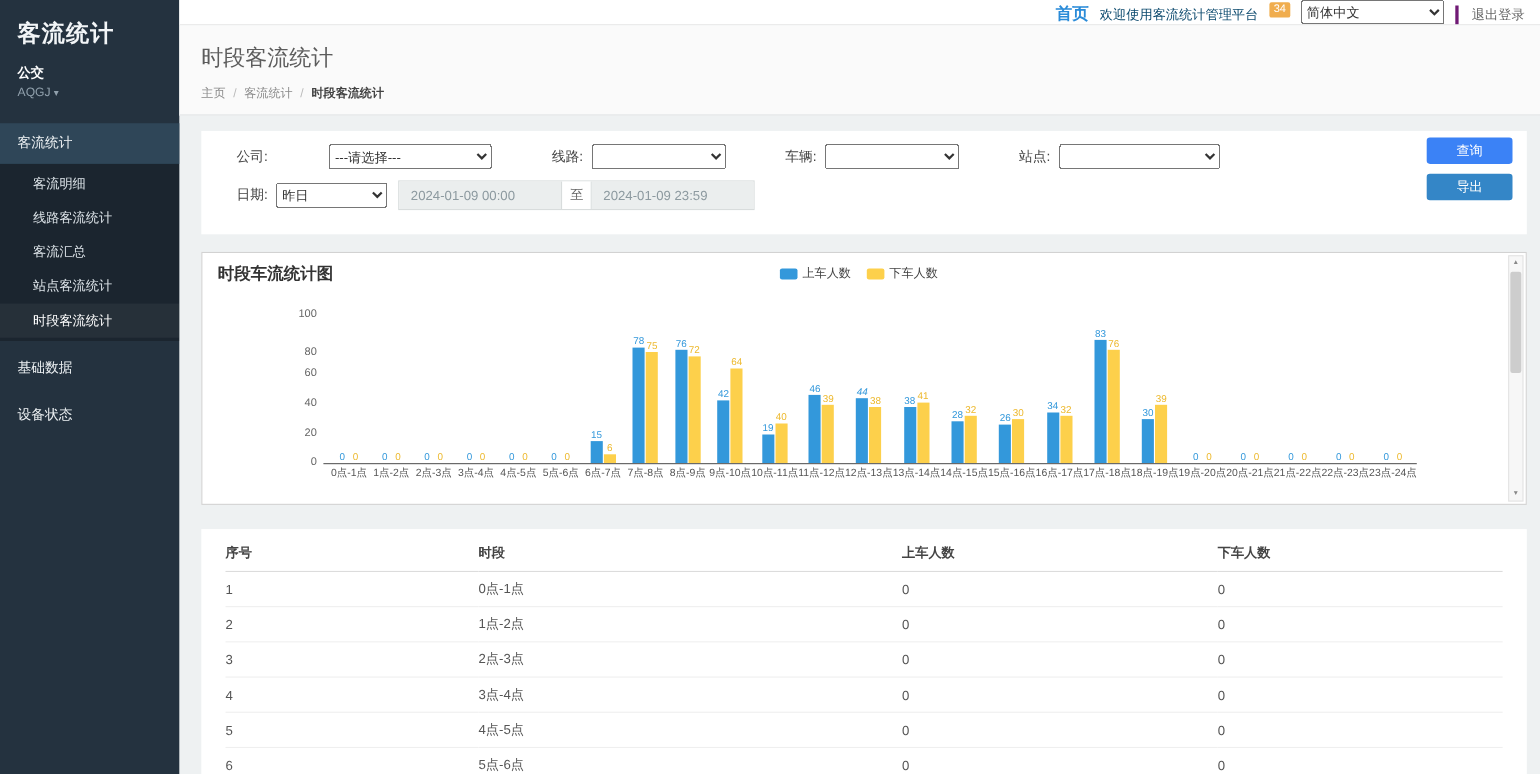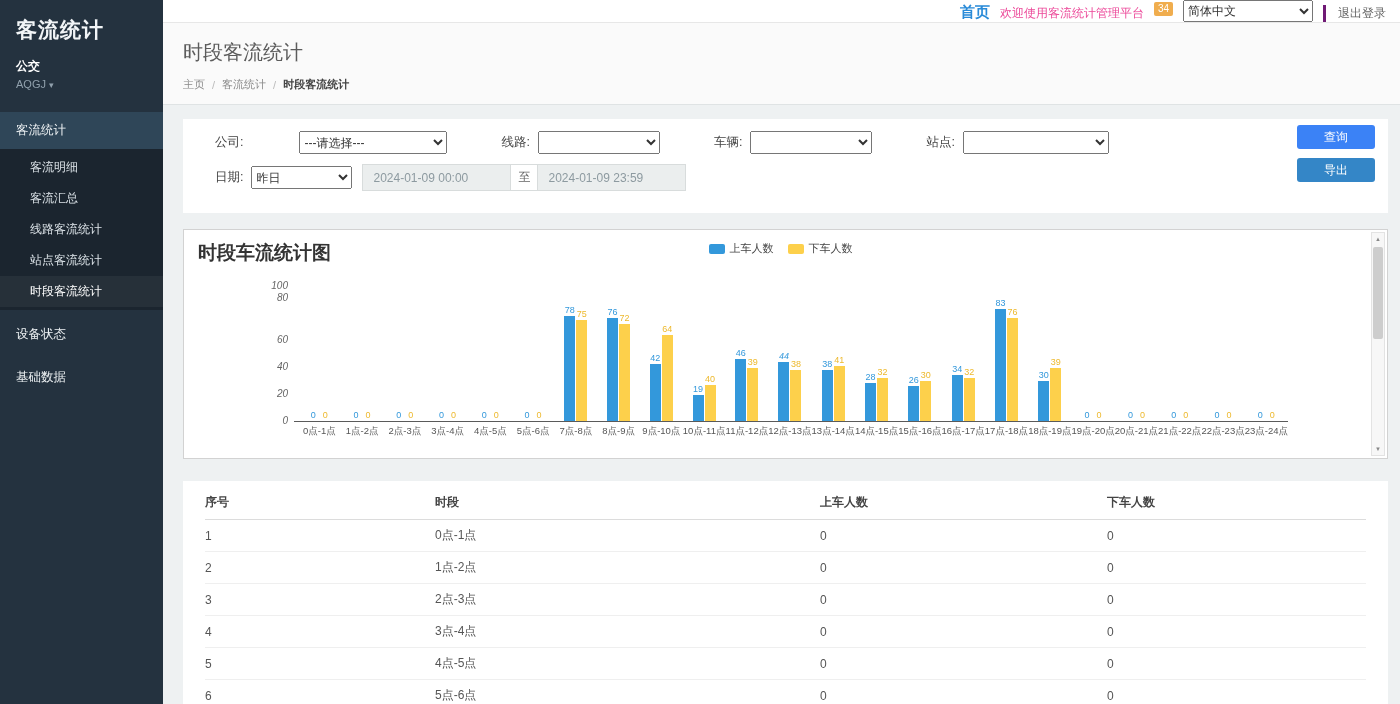--- a/index.html
+++ b/index.html
@@ -37,21 +37,21 @@
 
   
   .main { flex: 1; display: flex; flex-direction: column; min-width: 0; }
 
   .topbar {
     height: 42px; background: #ffffff; border-bottom: 1px solid #e7e7e7;
     display: flex; align-items: center; justify-content: flex-end; padding-right: 14px;
   }
   .topbar-right { display: flex; align-items: flex-end; gap: 10px; }
   .home-link { color: #2a8bd8; font-size: 15px; font-weight: bold; cursor: pointer; }
-  .welcome { color: #ec4899; font-size: 12px; }
+  .welcome { color: #0c4a6e; font-size: 12px; }
   .badge {
     background: #f0ad4e; color: #fff; font-size: 10px; line-height: 14px;
     padding: 0 4px; border-radius: 2px; align-self: flex-start; margin-top: 2px; cursor: pointer;
   }
   .lang-select { font-size: 12px; height: 22px; min-width: 130px; color: #333; }
   .logout { color: #666; font-size: 12px; border-left: 3px solid #701a75; padding-left: 12px; cursor: pointer; }
 
   .page-header { background: #fafafa; padding: 16px 20px 12px; border-bottom: 1px solid #dfe3e4; }
   .page-title { font-size: 20px; color: #5c5c5c; font-weight: 400; }
   .breadcrumb { margin-top: 11px; font-size: 11px; color: #999; display: flex; gap: 7px; align-items: center; }
@@ -83,28 +83,28 @@
   .btn {
     width: 78px; height: 24px; border: none; border-radius: 3px; color: #fff;
     font-size: 12px; cursor: pointer; font-family: "Liberation Sans", sans-serif;
   }
   .btn.green { background: #3b82f6; }
   .btn.blue  { background: #3486c7; }
 
   
   .chart-card { position: relative; border: 1px solid #d2d2d2; height: 230px; padding: 10px 24px 8px 14px; margin-bottom: 22px; }
   .chart-header { position: relative; height: 24px; }
-  .chart-title { font-size: 19px; font-weight: bold; color: #333; }
+  .chart-title { font-size: 15px; font-weight: bold; color: #333; }
   .chart-legend { position: absolute; left: 50%; top: 1px; transform: translateX(-50%); display: flex; gap: 14px; }
   .legend-item { display: flex; align-items: center; gap: 5px; cursor: pointer; }
   .legend-swatch { width: 16px; height: 10px; border-radius: 2px; display: inline-block; }
   .legend-label { font-size: 11px; color: #444; }
   .chart-area { display: flex; margin-top: 22px; }
   .y-axis { width: 100px; height: 135px; position: relative; flex: none; }
-  .ytick { position: absolute; right: 10px; font-size: 10px; color: #666; height: 12px; line-height: 12px; font-style: italic; }
+  .ytick { position: absolute; right: 10px; font-size: 10px; color: #666; height: 12px; line-height: 12px; }
   .plot { position: relative; width: 990px; flex: none; display: flex; }
   .plot::after { content: ""; position: absolute; left: -4px; right: 0; top: 135px; border-top: 1px solid #5a5a5a; }
   .bar-group { flex: 1; display: flex; flex-direction: column; align-items: center; }
   .bars { height: 135px; display: flex; align-items: flex-end; gap: 1px; }
   .bar-wrap { display: flex; flex-direction: column; align-items: center; justify-content: flex-end; }
   .bar-label { font-size: 9px; line-height: 10px; margin-bottom: 1px; }
   .bar { width: 11px; }
   .xlabel { height: 16px; line-height: 16px; font-size: 9.5px; color: #555; white-space: nowrap; margin-top: 2px; }
   .vscrollbar {
     position: absolute; right: 2px; top: 2px; bottom: 2px; width: 14px;
@@ -136,27 +136,27 @@
   <div class="profile">
     <div class="org">公交</div>
     <div class="user">
       <span>AQGJ</span><span class="caret">▾</span>
     </div>
   </div>
   <div class="menu">
       <div class="menu-head active">客流统计</div>
       <div class="submenu">
         <div class="submenu-item">客流明细</div>
+        <div class="submenu-item">线路客流统计</div>
         <div class="submenu-item">客流汇总</div>
-        <div class="submenu-item">线路客流统计</div>
         <div class="submenu-item">站点客流统计</div>
         <div class="submenu-item current">时段客流统计</div>
       </div>
+      <div class="menu-head plain">基础数据</div>
       <div class="menu-head plain">设备状态</div>
-      <div class="menu-head plain">基础数据</div>
     </div>
 </div>
 
 <div class="main">
 
   <div class="topbar">
     <div class="topbar-right">
       <span class="home-link">首页</span>
       <span class="welcome">欢迎使用客流统计管理平台</span>
       <span class="badge">34</span>
@@ -231,21 +231,21 @@
               <span class="legend-label">下车人数</span>
             </span>
           </div>
       </div>
       <div class="chart-area">
         <div class="y-axis">
             <div class="ytick" style="bottom: -6px;">0</div>
             <div class="ytick" style="bottom: 21px;">20</div>
             <div class="ytick" style="bottom: 48px;">40</div>
             <div class="ytick" style="bottom: 75px;">60</div>
-            <div class="ytick" style="bottom: 117px; margin-top: 32px;">80</div>
+            <div class="ytick" style="bottom: 94px; margin-top: 32px;">80</div>
             <div class="ytick" style="bottom: 129px;">100</div>
           </div>
         <div class="plot">
             <div class="bar-group">
               <div class="bars">
                 <div class="bar-wrap">
                   <div class="bar-label" style="color: rgb(51, 152, 219);">0</div>
                   <div class="bar" style="height: 0px; background: rgb(51, 152, 219);"></div>
                 </div>
                 <div class="bar-wrap">
@@ -312,20 +312,33 @@
                 <div class="bar-wrap">
                   <div class="bar-label" style="color: rgb(51, 152, 219);">0</div>
                   <div class="bar" style="height: 0px; background: rgb(51, 152, 219);"></div>
                 </div>
                 <div class="bar-wrap">
                   <div class="bar-label" style="color: rgb(237, 185, 46);">0</div>
                   <div class="bar" style="height: 0px; background: rgb(253, 208, 75);"></div>
                 </div>
               </div>
               <div class="xlabel">5点-6点</div>
+            </div>
+            <div class="bar-group">
+              <div class="bars">
+                <div class="bar-wrap">
+                  <div class="bar-label" style="color: rgb(51, 152, 219);">15</div>
+                  <div class="bar" style="height: 20.25px; background: rgb(51, 152, 219);"></div>
+                </div>
+                <div class="bar-wrap">
+                  <div class="bar-label" style="color: rgb(237, 185, 46);">6</div>
+                  <div class="bar" style="height: 8.1px; background: rgb(253, 208, 75);"></div>
+                </div>
+              </div>
+              <div class="xlabel">6点-7点</div>
             </div>
             <div class="bar-group">
               <div class="bars">
                 <div class="bar-wrap">
                   <div class="bar-label" style="color: rgb(51, 152, 219);">78</div>
                   <div class="bar" style="height: 105.3px; background: rgb(51, 152, 219);"></div>
                 </div>
                 <div class="bar-wrap">
                   <div class="bar-label" style="color: rgb(237, 185, 46);">75</div>
                   <div class="bar" style="height: 101.25px; background: rgb(253, 208, 75);"></div>

